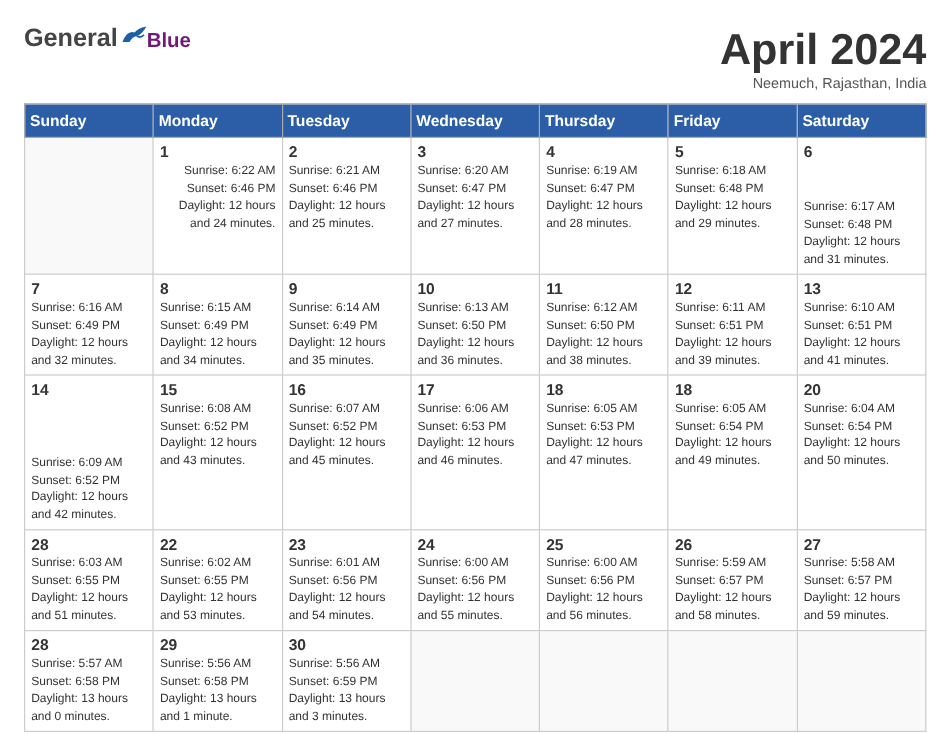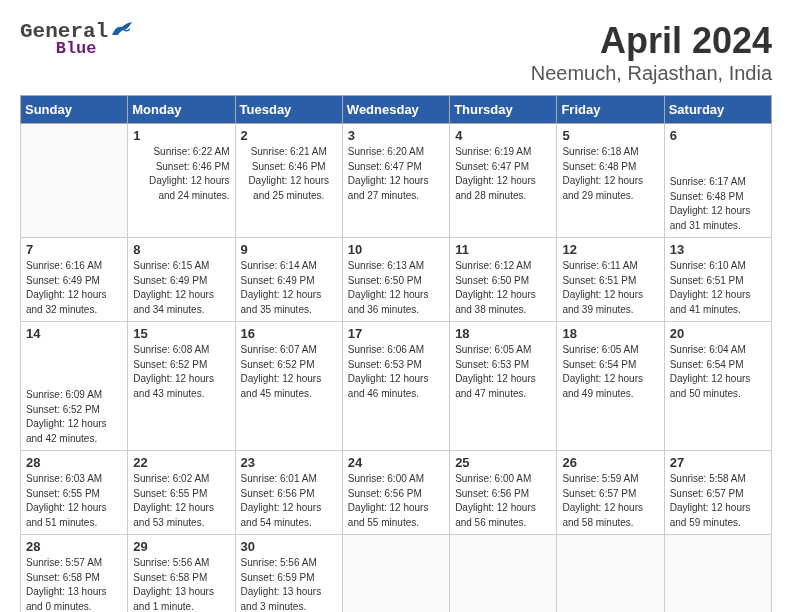--- a/index.html
+++ b/index.html
@@ -11,27 +11,26 @@
       padding: 20px;
     }
     .header {
       display: flex;
       justify-content: space-between;
       align-items: flex-start;
       margin-bottom: 10px;
     }
     .logo {
       display: flex;
-      flex-direction: column;
-      align-items: center;
-      font-family: Liberation Mono, monospace;
+      flex-direction: row;
+      align-items: flex-end;
     }
     .title-block { text-align: right; }
     .title-block h1 { font-size: 36px; color: #333; font-weight: bold; }
-    .title-block h2 { font-size: 20px; color: #555; font-weight: normal; }
+    .title-block h2 { font-size: 12px; color: #555; font-weight: normal; }
 
     .calendar { width: 100%; border-collapse: collapse; }
     .calendar th {
       background: #2b5ea7;
       color: #fff;
       padding: 6px 4px;
       font-size: 13px;
       text-align: left;
       border: 1px solid #aaa;
     }
@@ -93,21 +92,21 @@
         <td class="empty"></td>
         <td>
           <div class="day-number">1</div>
           <div class="day-info" style="white-space: pre-line; text-align: right;">Sunrise: 6:22 AM
 Sunset: 6:46 PM
 Daylight: 12 hours
 and 24 minutes.</div>
         </td>
         <td>
           <div class="day-number">2</div>
-          <div class="day-info" style="white-space: pre-line; text-align: center;">Sunrise: 6:21 AM
+          <div class="day-info" style="white-space: pre-line;">Sunrise: 6:21 AM
 Sunset: 6:46 PM
 Daylight: 12 hours
 and 25 minutes.</div>
         </td>
         <td>
           <div class="day-number">3</div>
           <div class="day-info" style="white-space: pre-line;">Sunrise: 6:20 AM
 Sunset: 6:47 PM
 Daylight: 12 hours
 and 27 minutes.</div>

